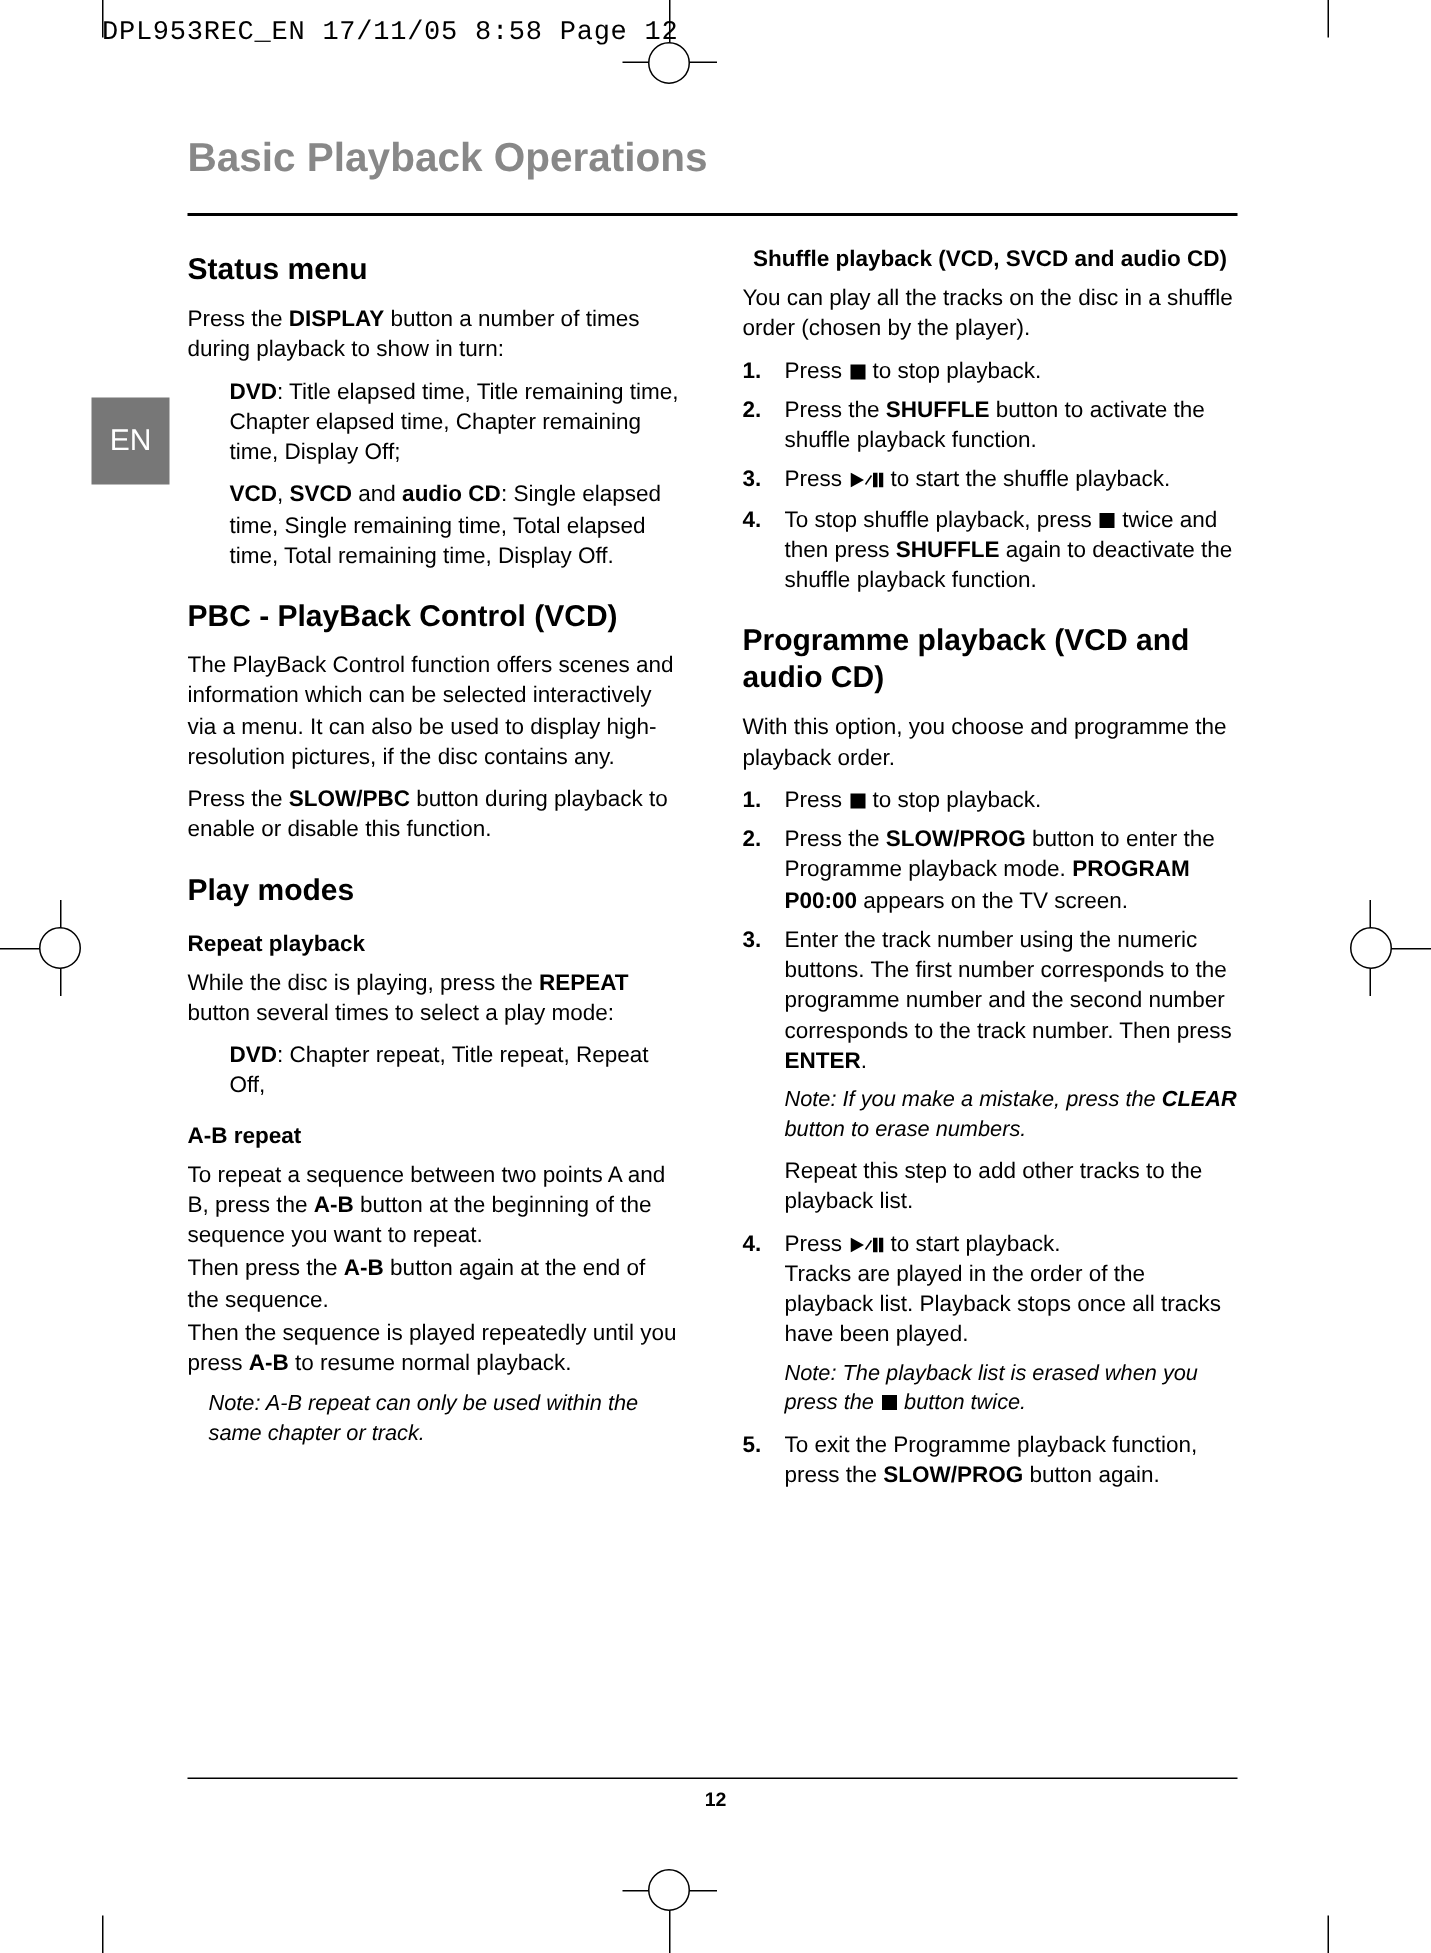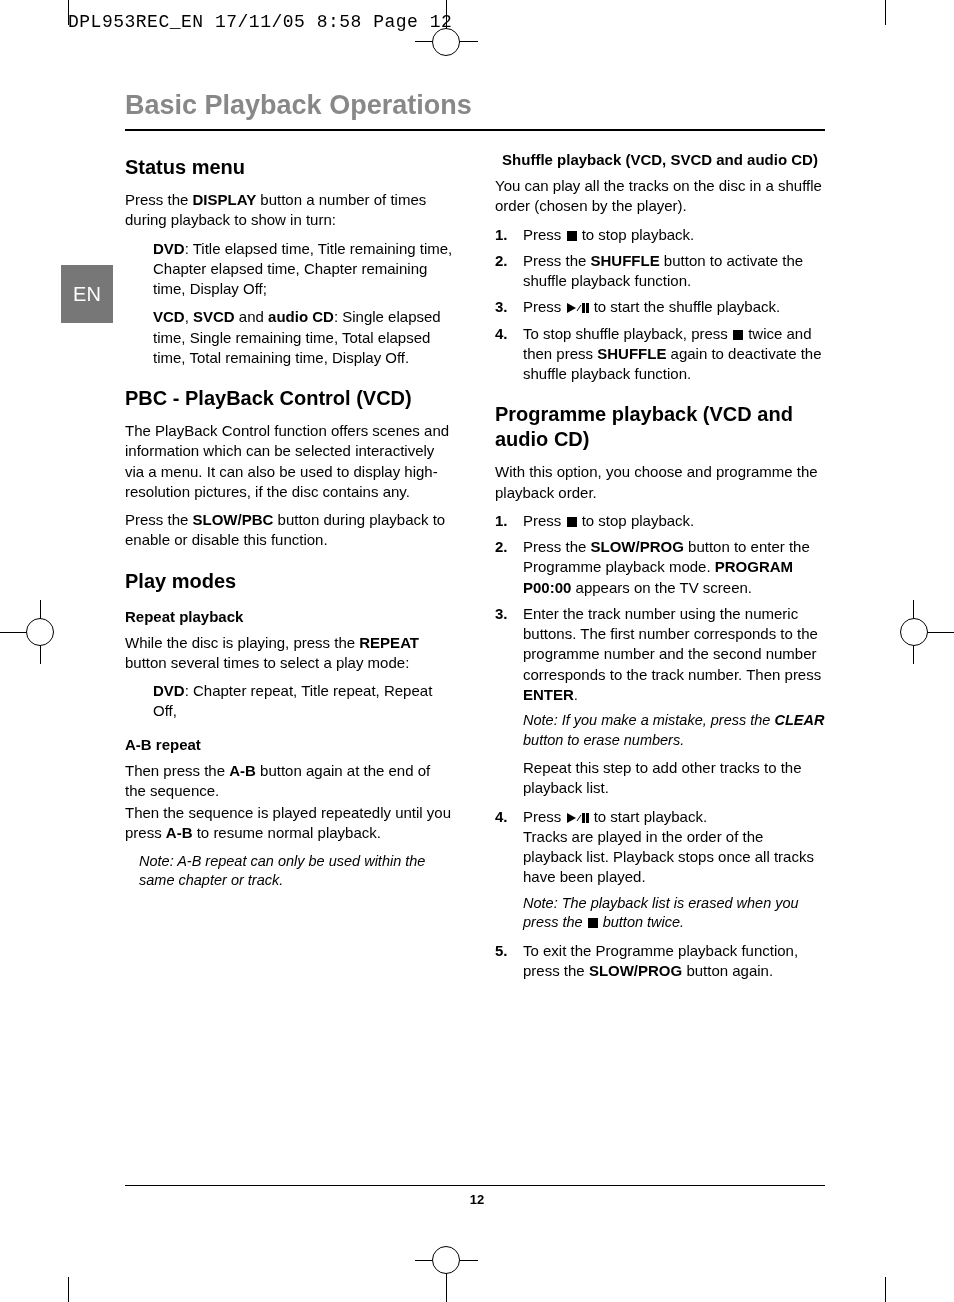--- a/index.html
+++ b/index.html
@@ -47,21 +47,21 @@
   .page {
     position: absolute;
     top: 90px;
     left: 125px;
     width: 700px;
   }
   .title {
     font-size: 27px;
     font-weight: bold;
     color: #888;
-    margin-bottom: 8px;
+    margin-bottom: 21px;
   }
   .title-rule {
     height: 2px;
     background: #000;
     margin-bottom: 20px;
   }
   .lang-tab {
     position: absolute;
     top: 265px;
     left: 61px;
@@ -155,20 +155,21 @@
       <h2 style="margin-top:18px">PBC - PlayBack Control (VCD)</h2>
       <p>The PlayBack Control function offers scenes and information which can be selected interactively via a menu. It can also be used to display high-resolution pictures, if the disc contains any.</p>
       <p><span>Press the </span><b>SLOW/PBC</b><span> button during playback to enable or disable this function.</span></p>
 
       <h2 style="margin-top:18px">Play modes</h2>
       <h3>Repeat playback</h3>
       <p><span>While the disc is playing, press the </span><b>REPEAT</b><span> button several times to select a play mode:</span></p>
       <p class="indent"><b>DVD</b><span>: Chapter repeat, Title repeat, Repeat Off,</span></p>
 
       <h3>A-B repeat</h3>
+      <p style="margin-bottom:2px"><span>To repeat a sequence between two points A and B, press the </span><b>A-B</b><span> button at the beginning of the sequence you want to repeat.</span></p>
       <p style="margin-bottom:2px"><span>Then press the </span><b>A-B</b><span> button again at the end of the sequence.</span></p>
       <p><span>Then the sequence is played repeatedly until you press </span><b>A-B</b><span> to resume normal playback.</span></p>
       <p class="note">Note: A-B repeat can only be used within the same chapter or track.</p>
     </div>
 
     <div class="col">
       <h3 style="margin-top:0; font-size:15px;text-align:center;">Shuffle playback (VCD, SVCD and audio CD)</h3>
       <p>You can play all the tracks on the disc in a shuffle order (chosen by the player).</p>
       <ol>
         <li>

